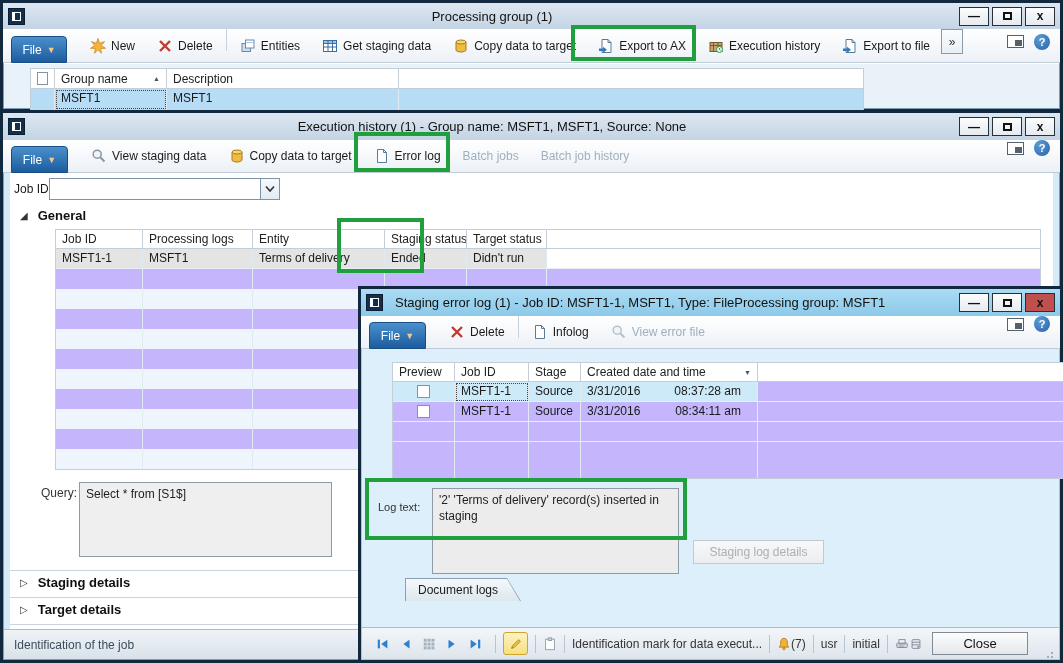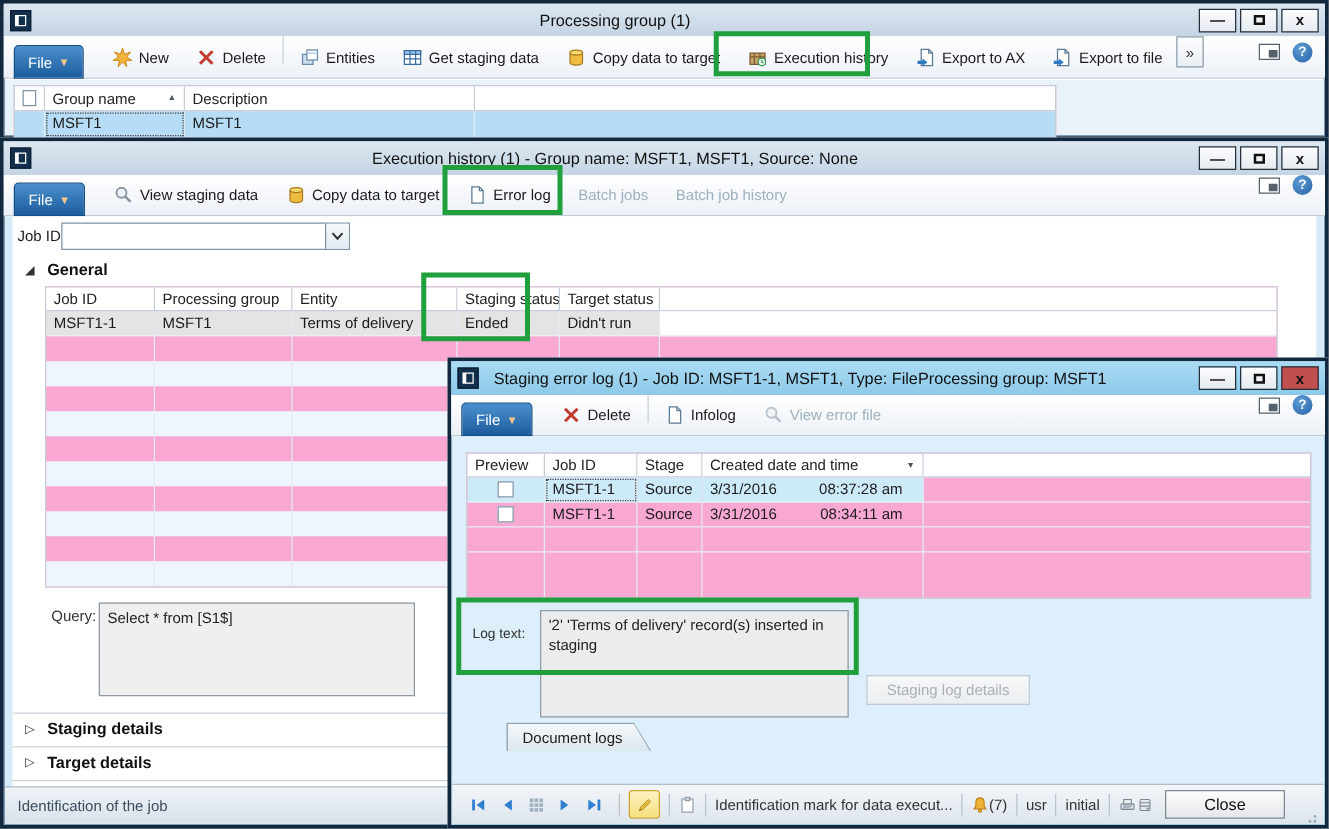--- a/index.html
+++ b/index.html
@@ -34,21 +34,21 @@
   .tright { margin-left:auto; display:flex; align-items:center; gap:10px; padding-right:4px; }
   .ovfbtn { width:22px; height:25px; border:1px solid #8a9aa8; background:linear-gradient(#fbfdfe,#e9eff5);
     font-size:12px; color:#333; display:flex; align-items:center; justify-content:center; margin-right:34px; }
   .layout-ic { position:relative; width:17px; height:13px; border:1px solid #55616d; background:#fff; display:inline-block; }
   .layout-ic i { position:absolute; right:1px; bottom:1px; width:7px; height:6px; background:#55616d; display:block; }
   .help-ic { width:16px; height:16px; border-radius:50%; background:radial-gradient(circle at 35% 30%,#5b9bd4,#2a64a8);
     color:#fff; font-size:11px; font-weight:bold; display:flex; align-items:center; justify-content:center; }
   .ic { width:16px; height:16px; flex:0 0 auto; }
   .ic14 { width:14px; height:14px; flex:0 0 auto; }
   
-  .gbox { background:#f9a8d4; border:1px solid #c3ced9; font-size:12px; }
+  .gbox { background:#c4b5fd; border:1px solid #c3ced9; font-size:12px;margin-left:19px; }
   .gr { display:flex; }
   .gc { border-right:1px solid #e2eaf1; padding:2px 6px; white-space:nowrap; overflow:hidden; }
   .ghead .gc { background:#fff; border-right:1px solid #c3ced9; border-bottom:1px solid #c3ced9;
     padding:1px 6px; color:#222; display:flex; align-items:center; gap:6px; }
   .sort { font-size:7px; color:#4a5560; }
   .rowline .gc { border-bottom:1px solid #e8eef4; }
   .sel-blue { background:#b7dcf6; }
   .sel-blue2 { background:#cdeaf9; }
   .sel-gray { background:#e4e4e4; }
   .alt { background:#eef5fc; }
@@ -138,34 +138,34 @@
         </span>
       <span class="titem">
         <svg class="ic" viewBox="0 0 16 16">
             <path d="M3 4v8c0 1.2 2.2 2 5 2s5-.8 5-2V4" fill="#eebc3f" stroke="#a87b1e"></path>
             <ellipse cx="8" cy="4" rx="5" ry="2" fill="#f7d86d" stroke="#a87b1e"></ellipse>
           </svg>
         <span>Copy data to target</span>
         </span>
       <span class="titem">
         <svg class="ic" viewBox="0 0 16 16">
+            <path d="M4 1.5h6l3 3v10H4z" fill="#fff" stroke="#5b7a94"></path>
+            <path d="M10 1.5v3h3" fill="none" stroke="#5b7a94"></path>
+            <path d="M1 10.5h4v-1.8l4 3.1-4 3.1v-1.8H1z" fill="#2e7bc4"></path>
+          </svg>
+        <span>Export to AX</span>
+        </span>
+      <span class="titem">
+        <svg class="ic" viewBox="0 0 16 16">
             <rect x="2" y="4.5" width="12" height="9" fill="#c9a36a" stroke="#7a5a32"></rect>
             <path d="M2 7.5h12 M5.5 4.5v9 M10 4.5v9" stroke="#7a5a32" fill="none"></path>
             <circle cx="11.5" cy="11.5" r="3" fill="#eaf6ee" stroke="#2f9a4e"></circle>
             <path d="M11.5 10v1.6l1.1.7" stroke="#2f9a4e" fill="none"></path>
           </svg>
         <span>Execution history</span>
-        </span>
-      <span class="titem">
-        <svg class="ic" viewBox="0 0 16 16">
-            <path d="M4 1.5h6l3 3v10H4z" fill="#fff" stroke="#5b7a94"></path>
-            <path d="M10 1.5v3h3" fill="none" stroke="#5b7a94"></path>
-            <path d="M1 10.5h4v-1.8l4 3.1-4 3.1v-1.8H1z" fill="#2e7bc4"></path>
-          </svg>
-        <span>Export to AX</span>
         </span>
       <span class="titem">
         <svg class="ic" viewBox="0 0 16 16">
             <path d="M4 1.5h6l3 3v10H4z" fill="#fff" stroke="#5b7a94"></path>
             <path d="M10 1.5v3h3" fill="none" stroke="#5b7a94"></path>
             <path d="M1 10.5h4v-1.8l4 3.1-4 3.1v-1.8H1z" fill="#2e7bc4"></path>
           </svg>
         <span>Export to file</span>
         </span>
       <span class="tright">
@@ -272,21 +272,21 @@
         <span class="exp">◢</span>
         <span>General</span>
       </div>
 
       <div class="gbox" style="position:absolute;left:32px;top:56px;width:986px;">
         <div class="gr ghead" style="height:19px;">
           <span class="gc" style="width:87px;">
               <span>Job ID</span>
             </span>
           <span class="gc" style="width:110px;">
-              <span>Processing group</span>
+              <span>Processing logs</span>
             </span>
           <span class="gc" style="width:132px;">
               <span>Entity</span>
             </span>
           <span class="gc" style="width:82px;">
               <span>Staging status</span>
             </span>
           <span class="gc" style="width:80px;">
               <span>Target status</span>
             </span>

